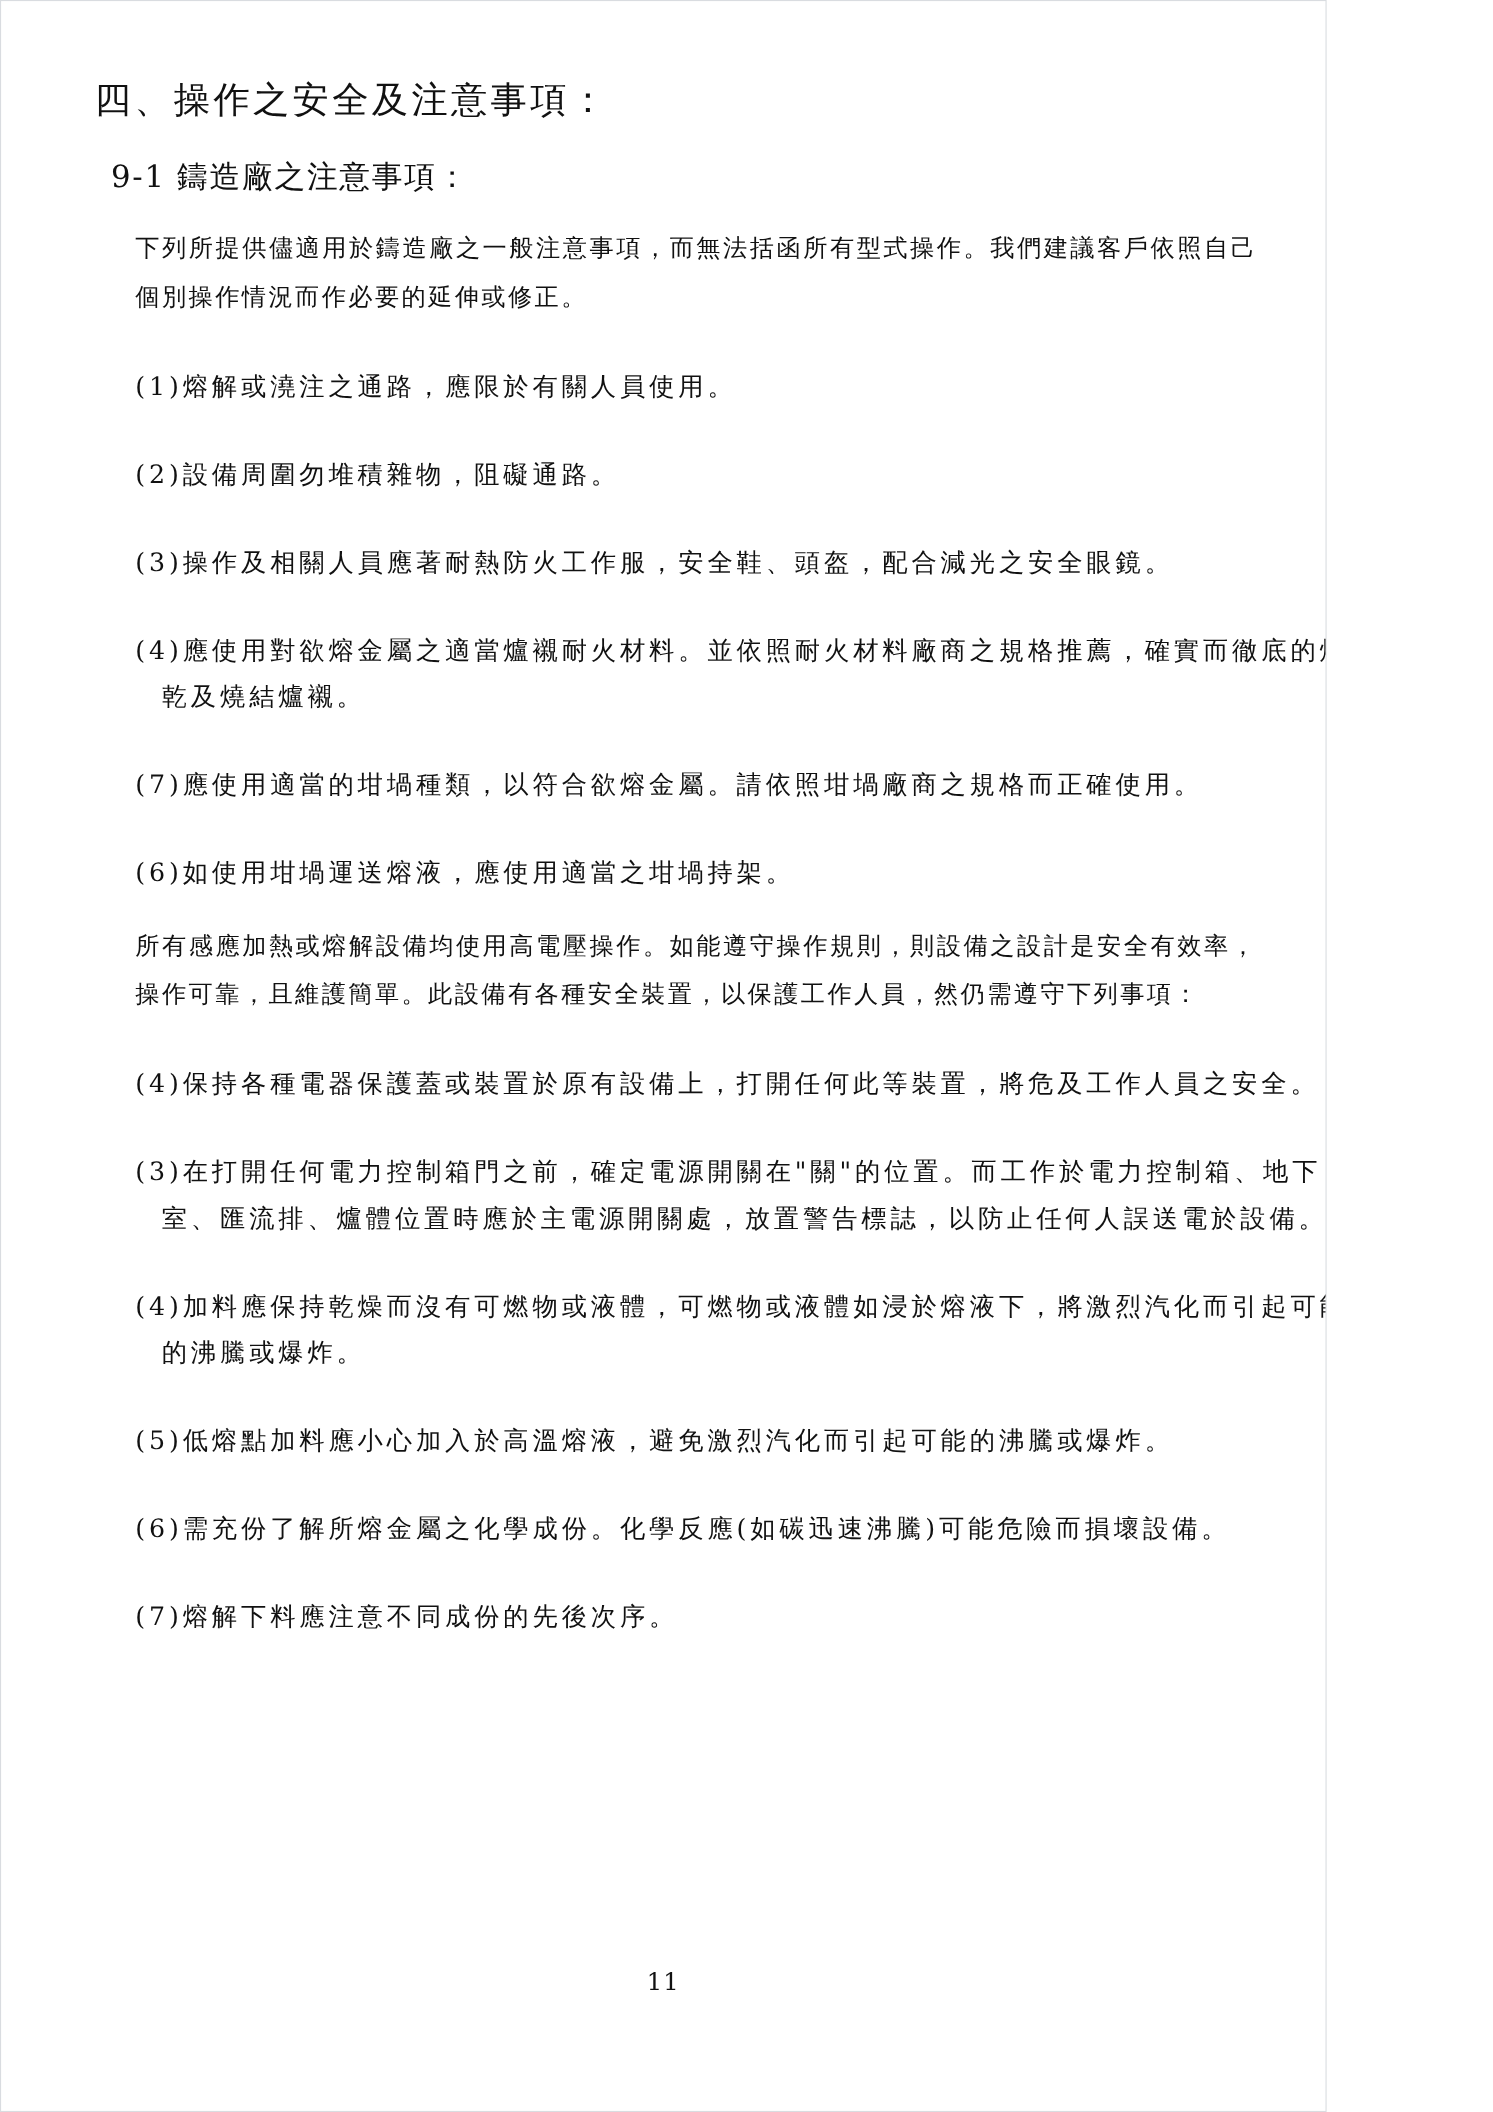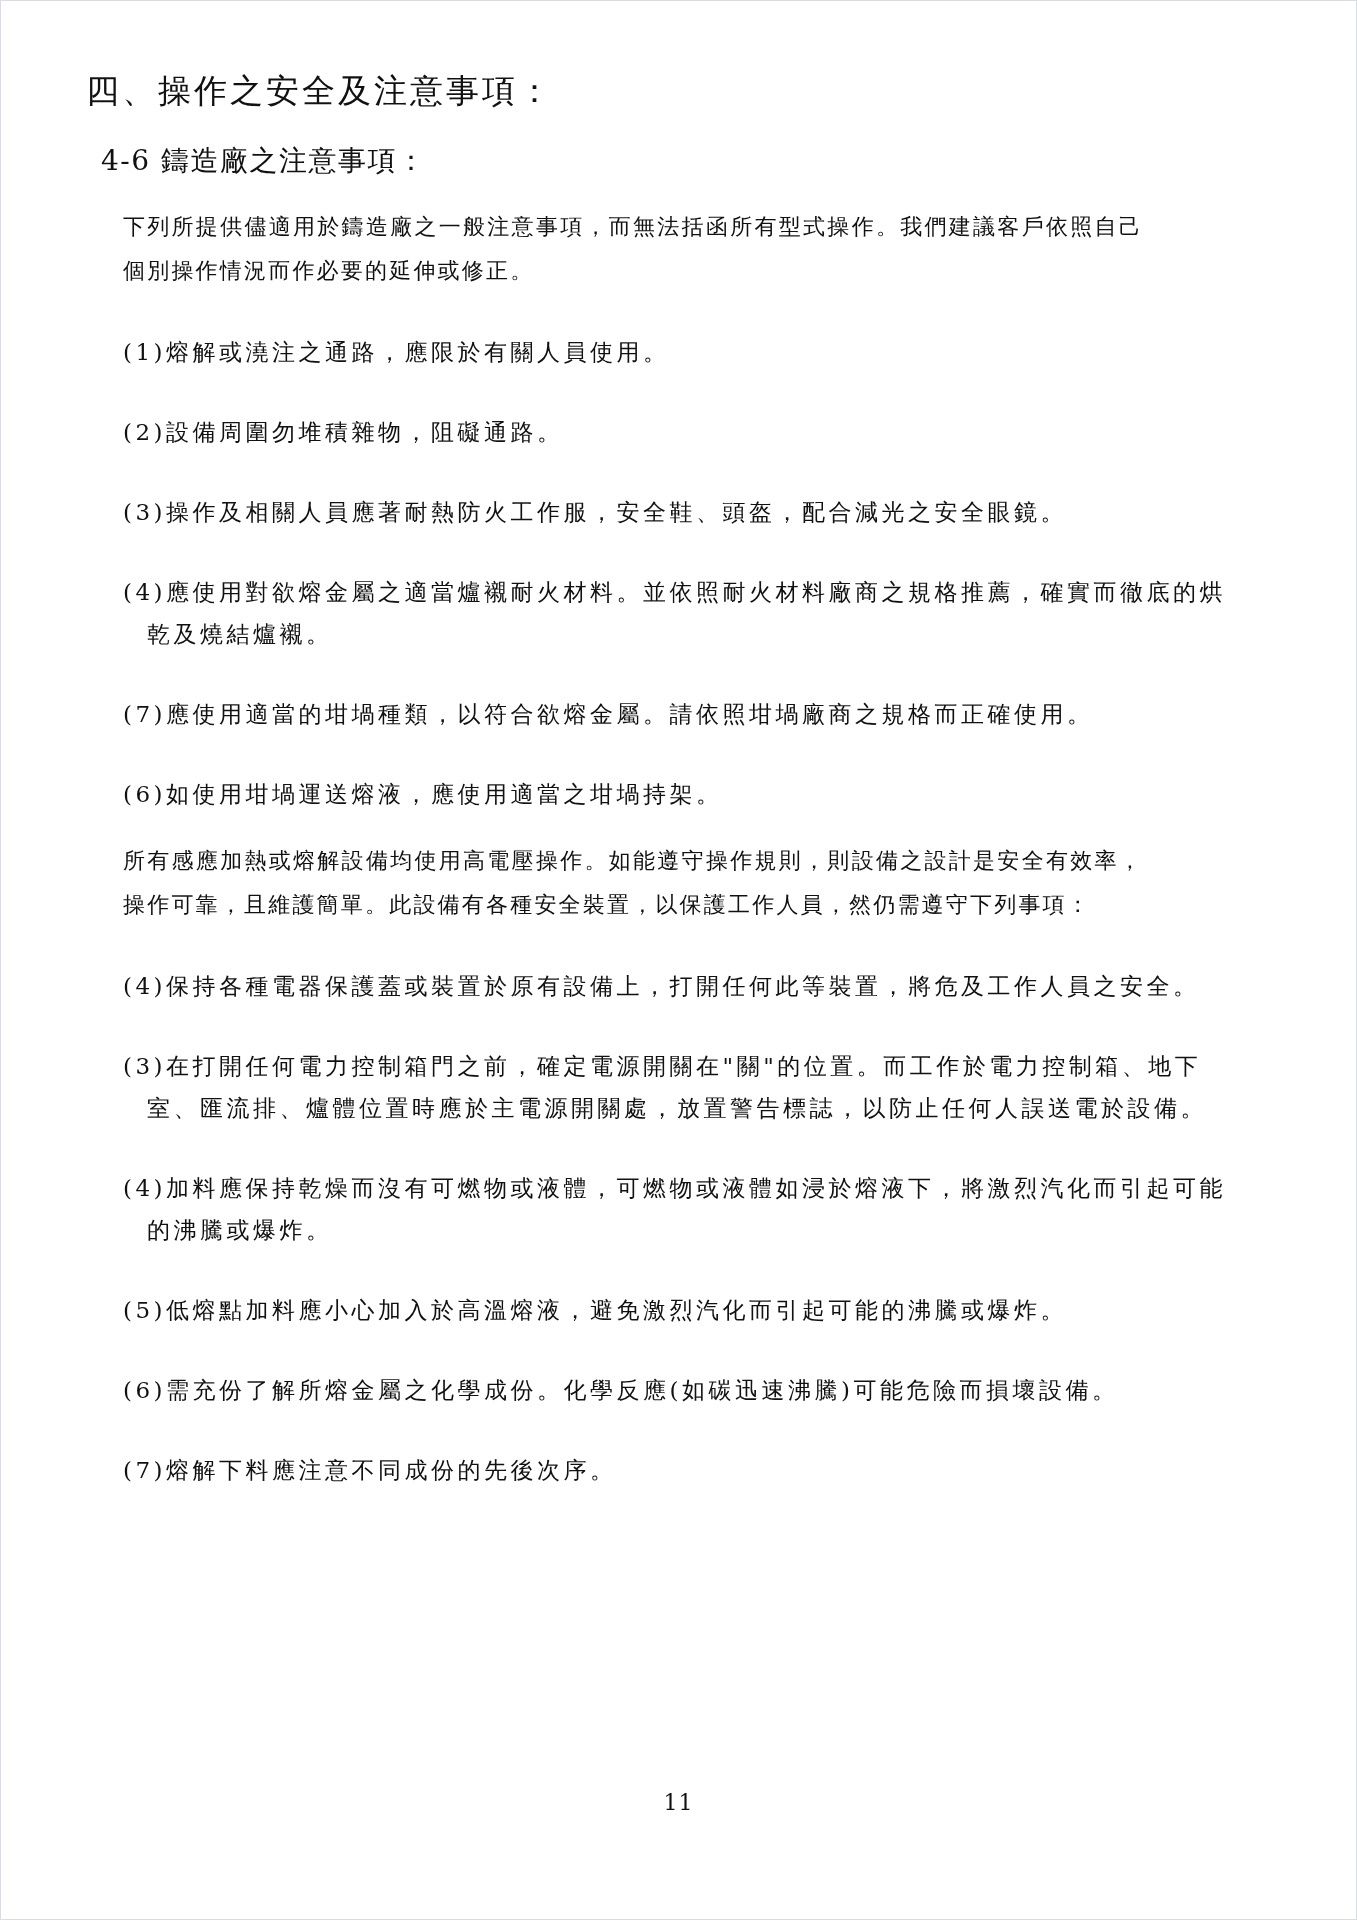--- a/index.html
+++ b/index.html
@@ -2,21 +2,21 @@
 <html><head>
 <meta charset="utf-8">
 <style>
   html, body {
     margin: 0;
     padding: 0;
     background: #ffffff;
   }
   .page {
     position: relative;
-    width: 1357px;
+    width: 1206px;
     height: 1920px;
     box-sizing: border-box;
     background: #ffffff;
     border: 1px solid #d9dce0;
     font-family: "DejaVu Serif", serif;
     color: #111111;
     padding: 66px 80px 0 85px;
     overflow: hidden;
   }
   .doc-title {
@@ -65,21 +65,21 @@
   }
 </style>
 </head>
 <body>
 
 <div class="page">
 
   <h1 class="doc-title">四、操作之安全及注意事項：</h1>
 
   <section class="section section-1">
-    <h2 class="section-heading">4-6 鑄造廠之注意事項：</h2>
+    <h2 class="section-heading">9-1 鑄造廠之注意事項：</h2>
     <p class="intro">下列所提供儘適用於鑄造廠之一般注意事項，而無法括函所有型式操作。我們建議客戶依照自己個別操作情況而作必要的延伸或修正。</p>
     <p class="item">(1)熔解或澆注之通路，應限於有關人員使用。</p>
     <p class="item">(2)設備周圍勿堆積雜物，阻礙通路。</p>
     <p class="item">(3)操作及相關人員應著耐熱防火工作服，安全鞋、頭盔，配合減光之安全眼鏡。</p>
     <p class="item">(4)應使用對欲熔金屬之適當爐襯耐火材料。並依照耐火材料廠商之規格推薦，確實而徹底的烘乾及燒結爐襯。</p>
     <p class="item">(7)應使用適當的坩堝種類，以符合欲熔金屬。請依照坩堝廠商之規格而正確使用。</p>
     <p class="item">(6)如使用坩堝運送熔液，應使用適當之坩堝持架。</p>
   </section>
 
   <section class="section section-2">

